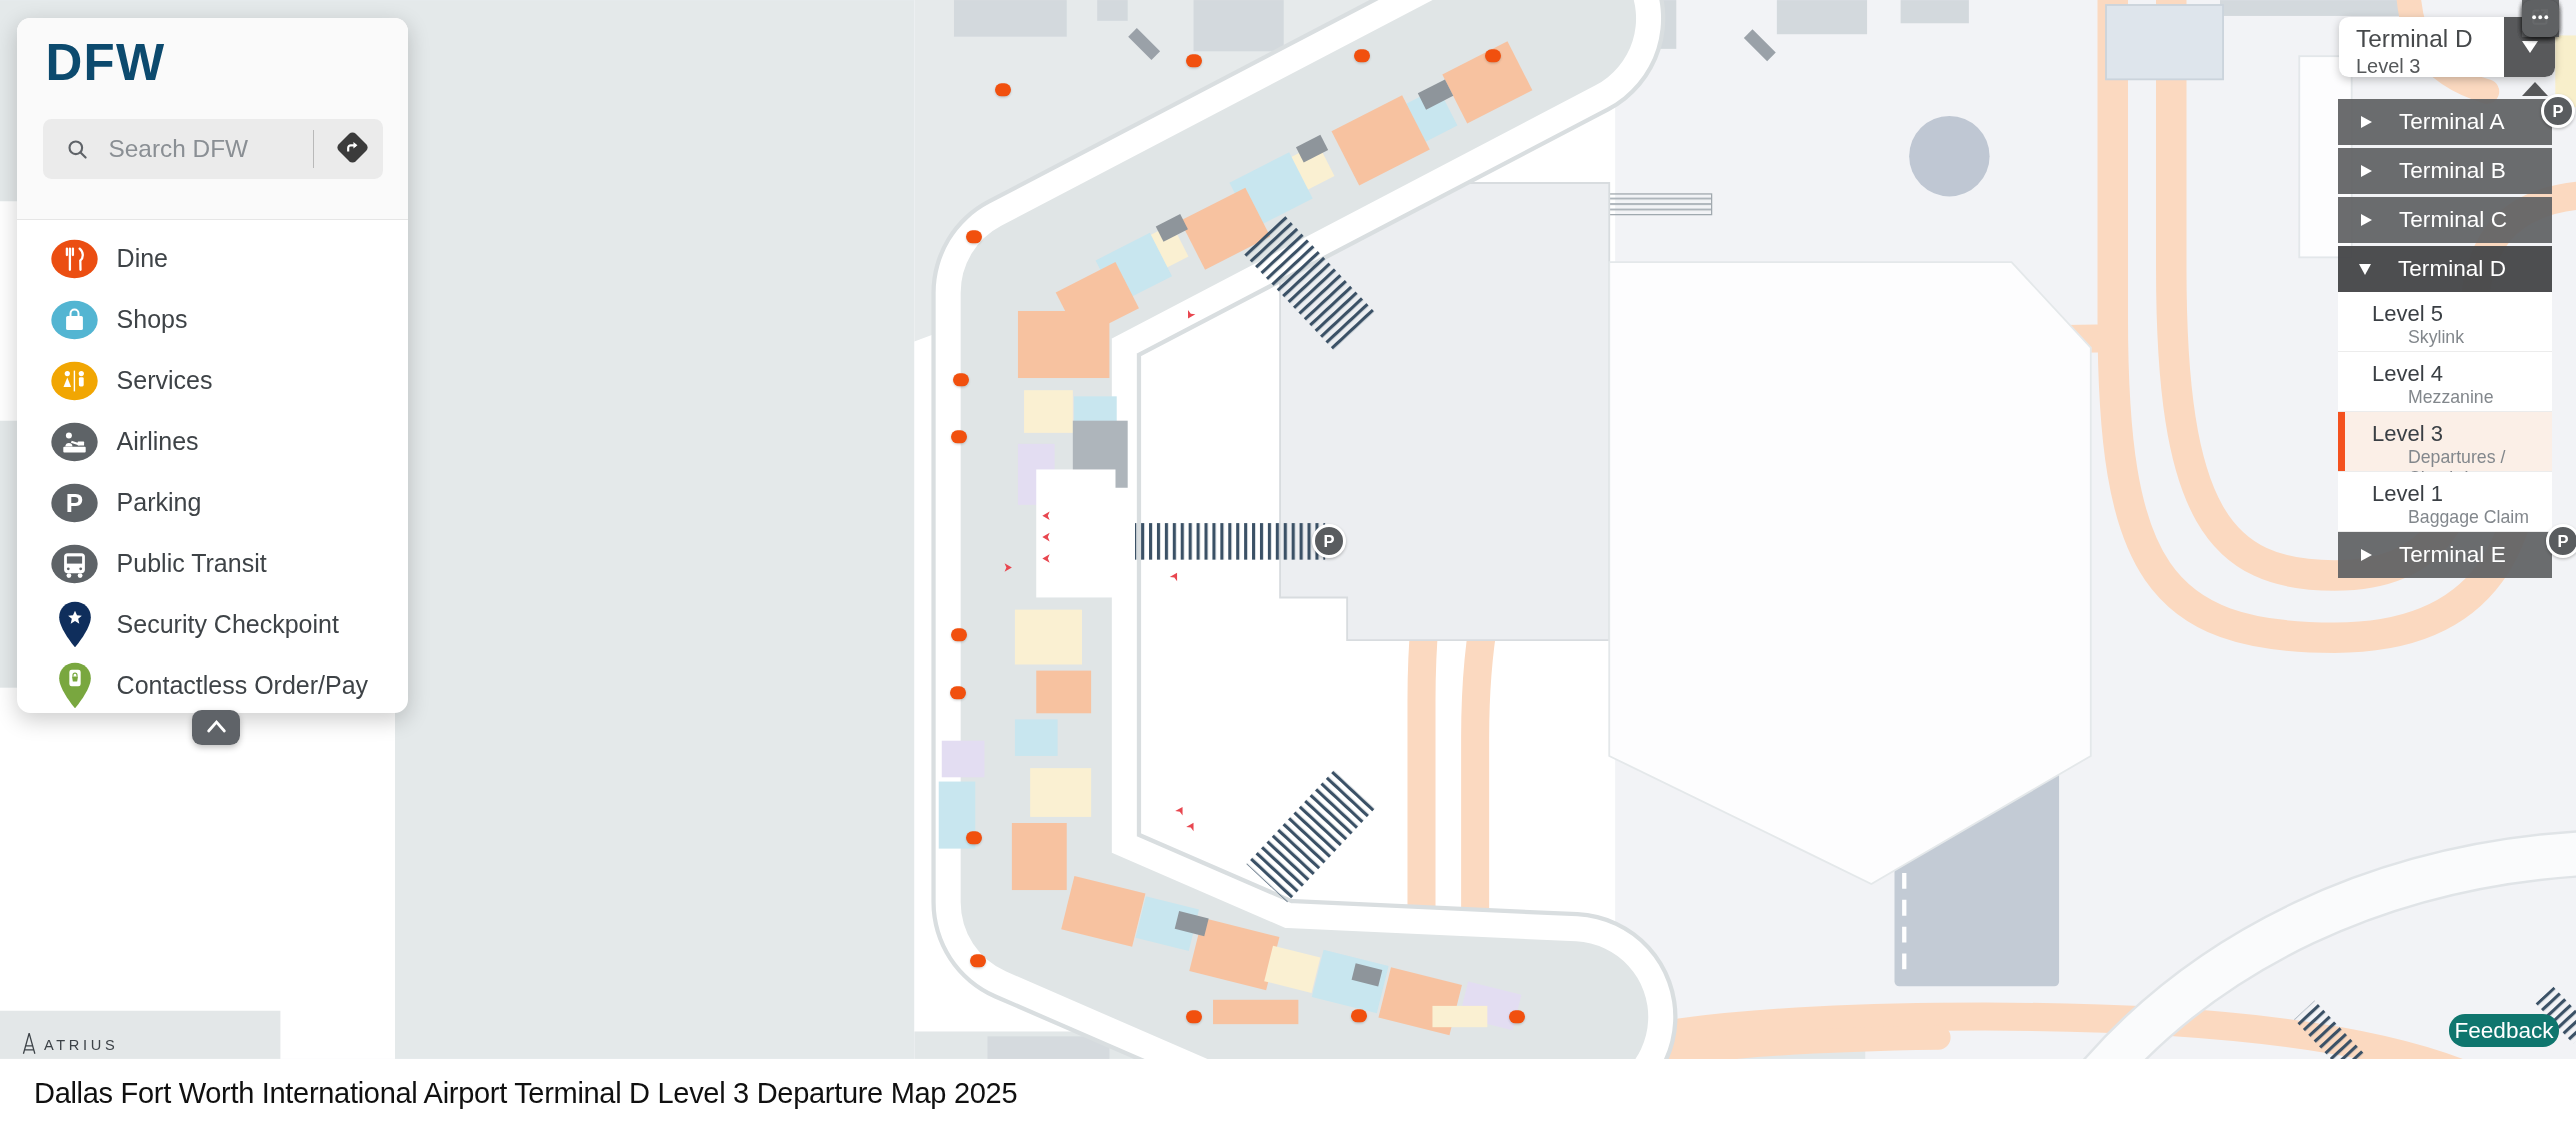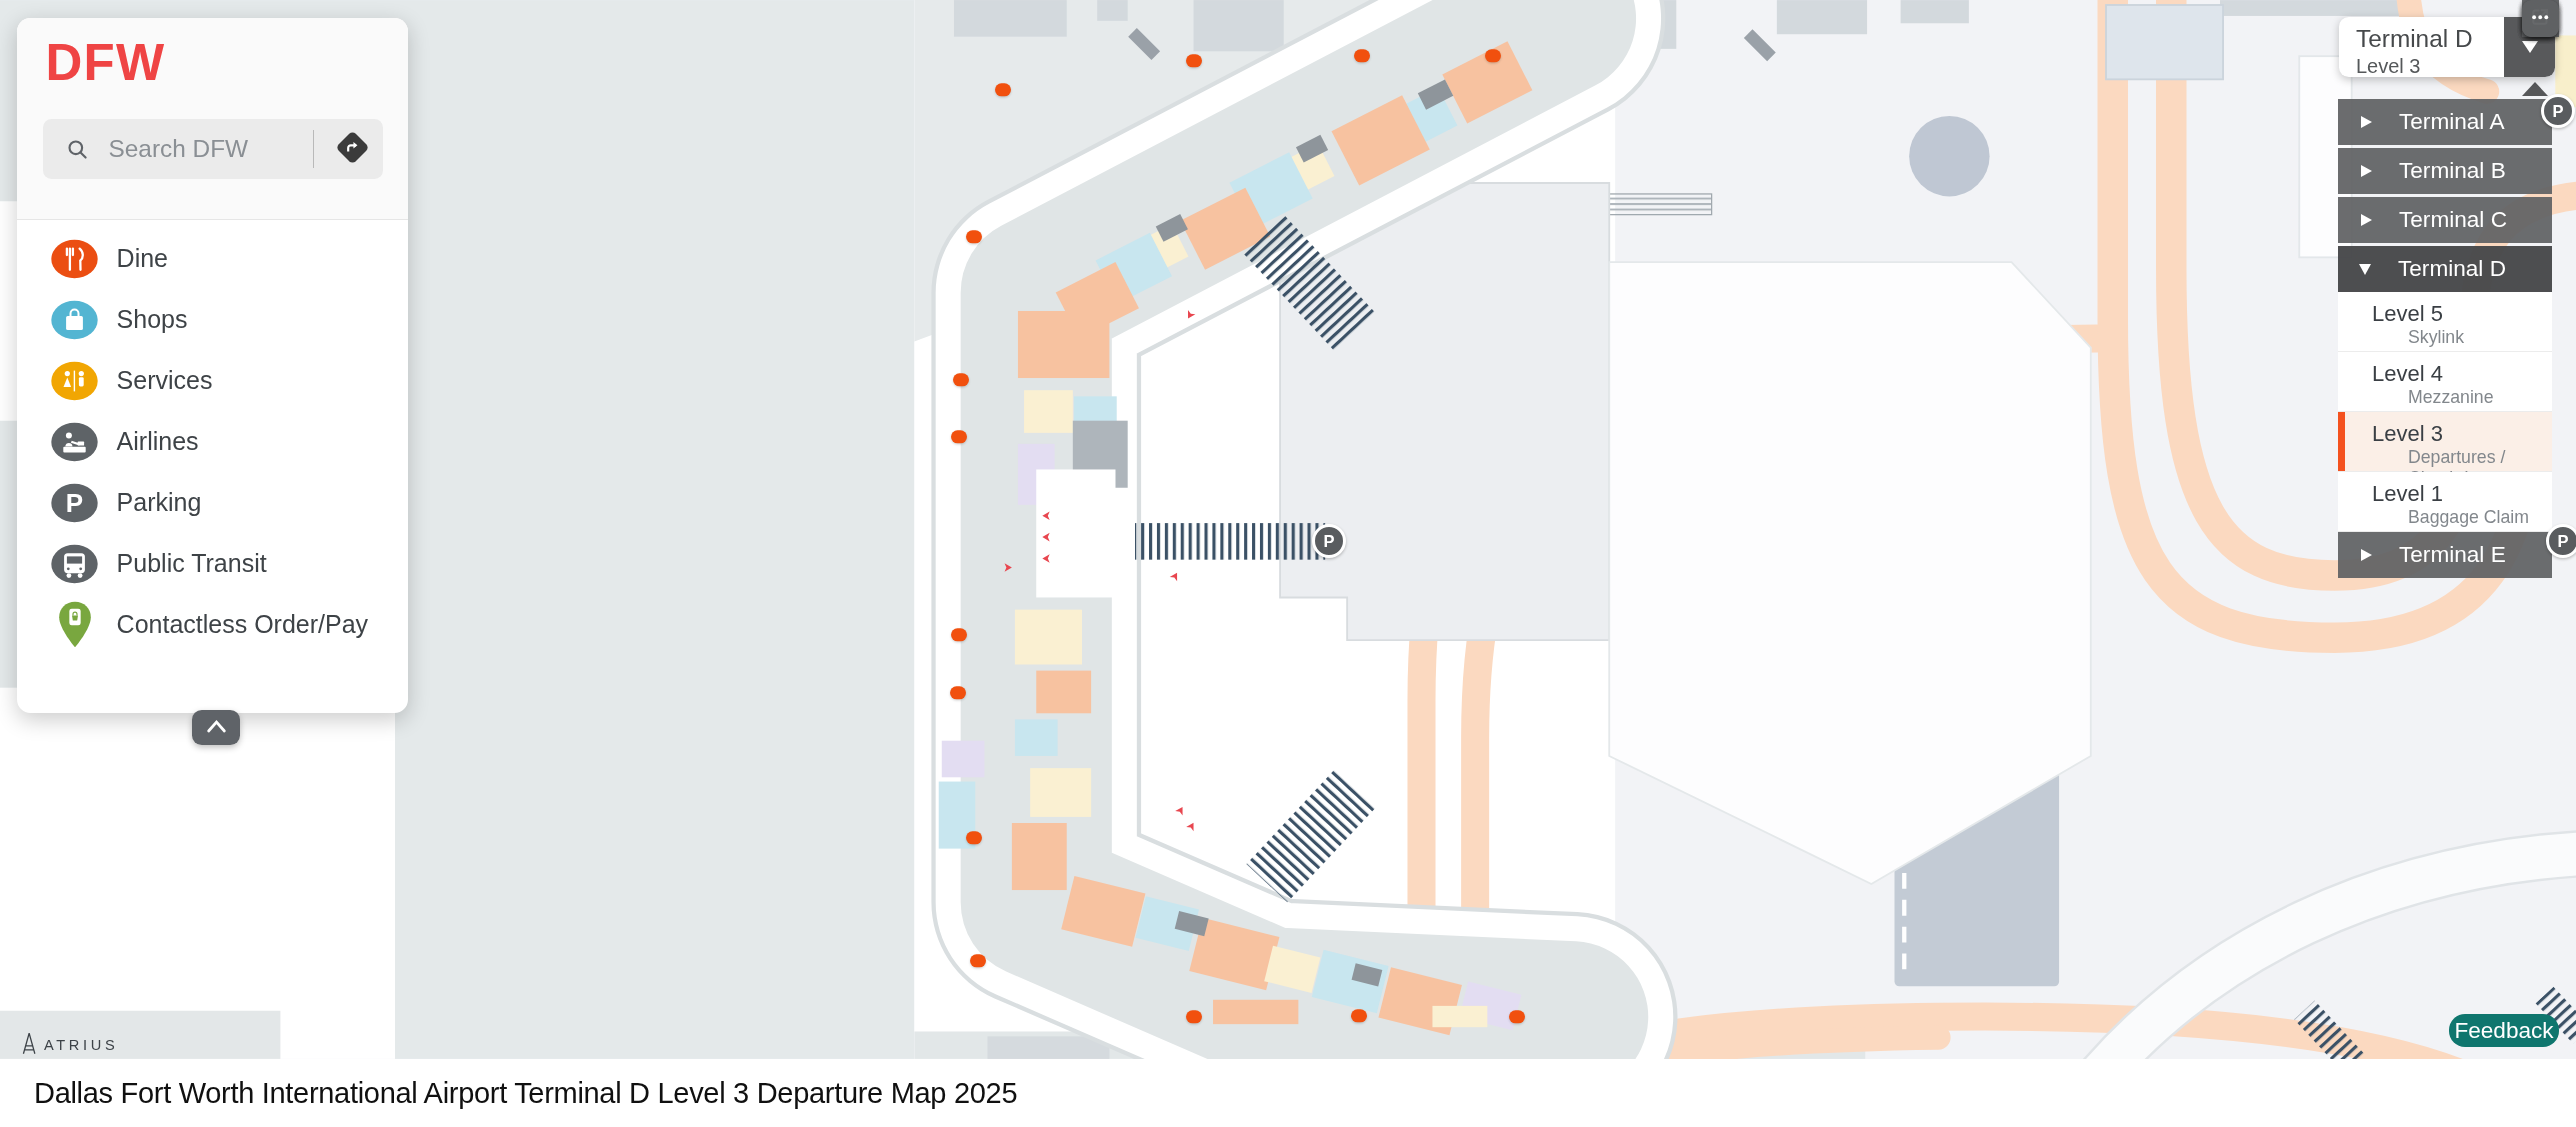--- a/index.html
+++ b/index.html
@@ -22,21 +22,21 @@
     box-shadow:0 1.2px 2.4px rgba(0,0,0,.18);}
   .p-pin{position:absolute;transform:translate(-50%,-50%);width:28px;height:28px;border-radius:50%;
     background:#595C5F;border:3px solid #fff;color:#fff;font-weight:700;font-size:16.5px;
     display:flex;align-items:center;justify-content:center;z-index:11;box-shadow:0 1.2px 3px rgba(0,0,0,.25);}
 
   
   .sidebar{position:absolute;left:16.5px;top:18.3px;width:391px;height:695px;background:#fff;
     border-radius:13.4px;box-shadow:0 6.1px 22px rgba(0,0,0,.20);z-index:20;}
   .sb-top{position:absolute;left:0;top:0;right:0;height:201px;background:#fafafa;
     border-bottom:0.6px solid #e6e6e6;border-radius:13.4px 13.4px 0 0;}
-  .logo{position:absolute;left:29px;top:18.3px;font-size:51px;font-weight:800;color:#ef4444;
+  .logo{position:absolute;left:29px;top:18.3px;font-size:51px;font-weight:800;color:#0c4a6e;
     letter-spacing:1.2px;line-height:1;}
   .search-bar{position:absolute;left:26px;top:101px;width:340px;height:60px;background:#EBEBEB;
     border-radius:8.5px;display:flex;align-items:center;}
   .search-bar .mag{margin-left:21px;flex:0 0 auto;display:flex;}
   .search-input{flex:1;border:0;outline:0;background:transparent;font-size:24.4px;color:#333;
     margin-left:16px;font-family:inherit;min-width:0;}
   .search-input::placeholder{color:#8A8F94;}
   .search-div{width:1.2px;height:38px;background:#B9B9B9;margin-right:16px;}
   .dir-btn{width:44px;height:44px;margin-right:8.5px;border:0;background:transparent;cursor:pointer;
     display:flex;align-items:center;justify-content:center;padding:0;}
@@ -391,20 +391,29 @@
               <rect x="8.2" y="6.2" width="7.6" height="3.6" fill="currentColor"></rect>
               <circle cx="9.2" cy="15.8" r="1.2" fill="#fff"></circle>
               <circle cx="14.8" cy="15.8" r="1.2" fill="#fff"></circle>
               <circle cx="8.9" cy="12.4" r="0.7" fill="currentColor"></circle>
               <circle cx="15.1" cy="12.4" r="0.7" fill="currentColor"></circle>
             </svg>
           </span>
           <span class="mi-label">Public Transit</span>
         </div>
         <div class="menu-item">
+          <span class="mi-icon" style="color: rgb(15, 46, 92);">
+            <svg width="40" height="52" viewBox="0 0 24 30">
+              <path d="M12 1C6.5 1 2.5 5 2.5 10.3c0 7 9.5 18 9.5 18s9.5-11 9.5-18C21.5 5 17.5 1 12 1Z" fill="currentColor"></path>
+              <polygon points="12,6.4 13.2,9.1 16.1,9.4 13.9,11.3 14.6,14.2 12,12.6 9.4,14.2 10.1,11.3 7.9,9.4 10.8,9.1" fill="#fff"></polygon>
+            </svg>
+          </span>
+          <span class="mi-label">Security Checkpoint</span>
+        </div>
+        <div class="menu-item">
           <span class="mi-icon" style="color: rgb(121, 167, 63);">
             <svg width="40" height="52" viewBox="0 0 24 30">
               <path d="M12 1C6.5 1 2.5 5 2.5 10.3c0 7 9.5 18 9.5 18s9.5-11 9.5-18C21.5 5 17.5 1 12 1Z" fill="currentColor"></path>
               <rect x="8.6" y="5.2" width="6.8" height="10" rx="1.4" fill="#fff"></rect>
               <path d="M10.2 9.3h3.6l-.5 3h-2.6z" fill="currentColor"></path>
               <path d="M10.8 9.3v-.8a1.2 1.2 0 0 1 2.4 0v.8" stroke="currentColor" stroke-width="0.7" fill="none"></path>
             </svg>
           </span>
           <span class="mi-label">Contactless Order/Pay</span>
         </div>

